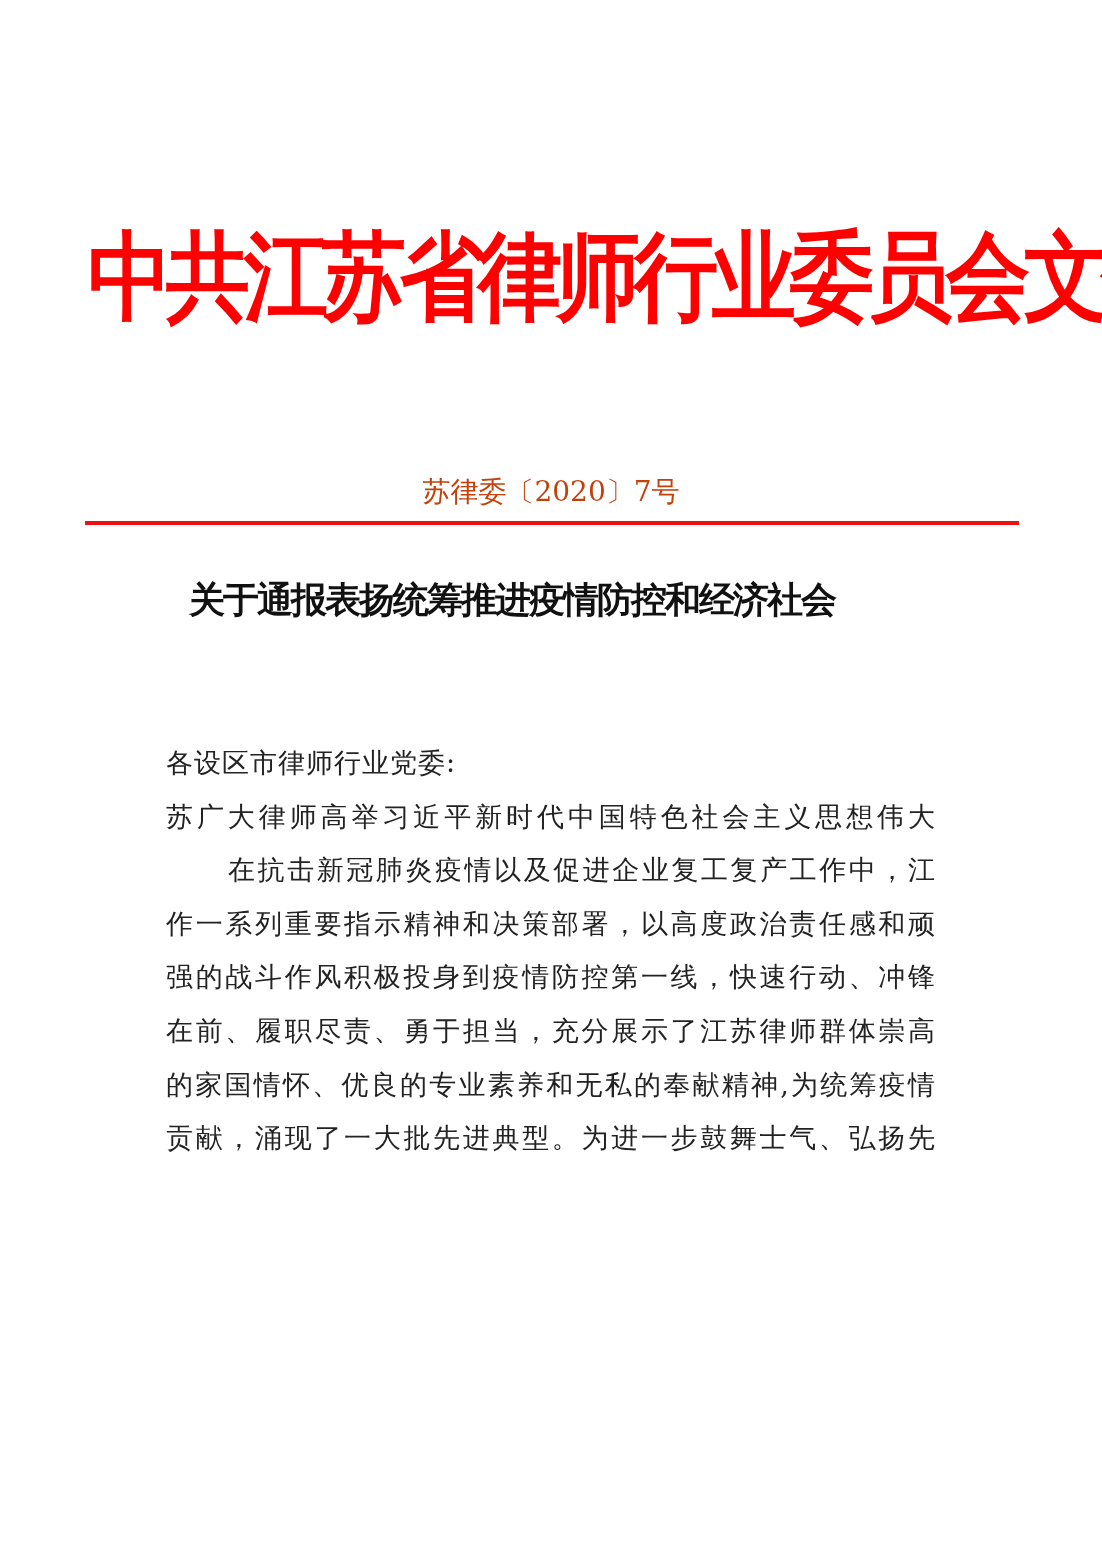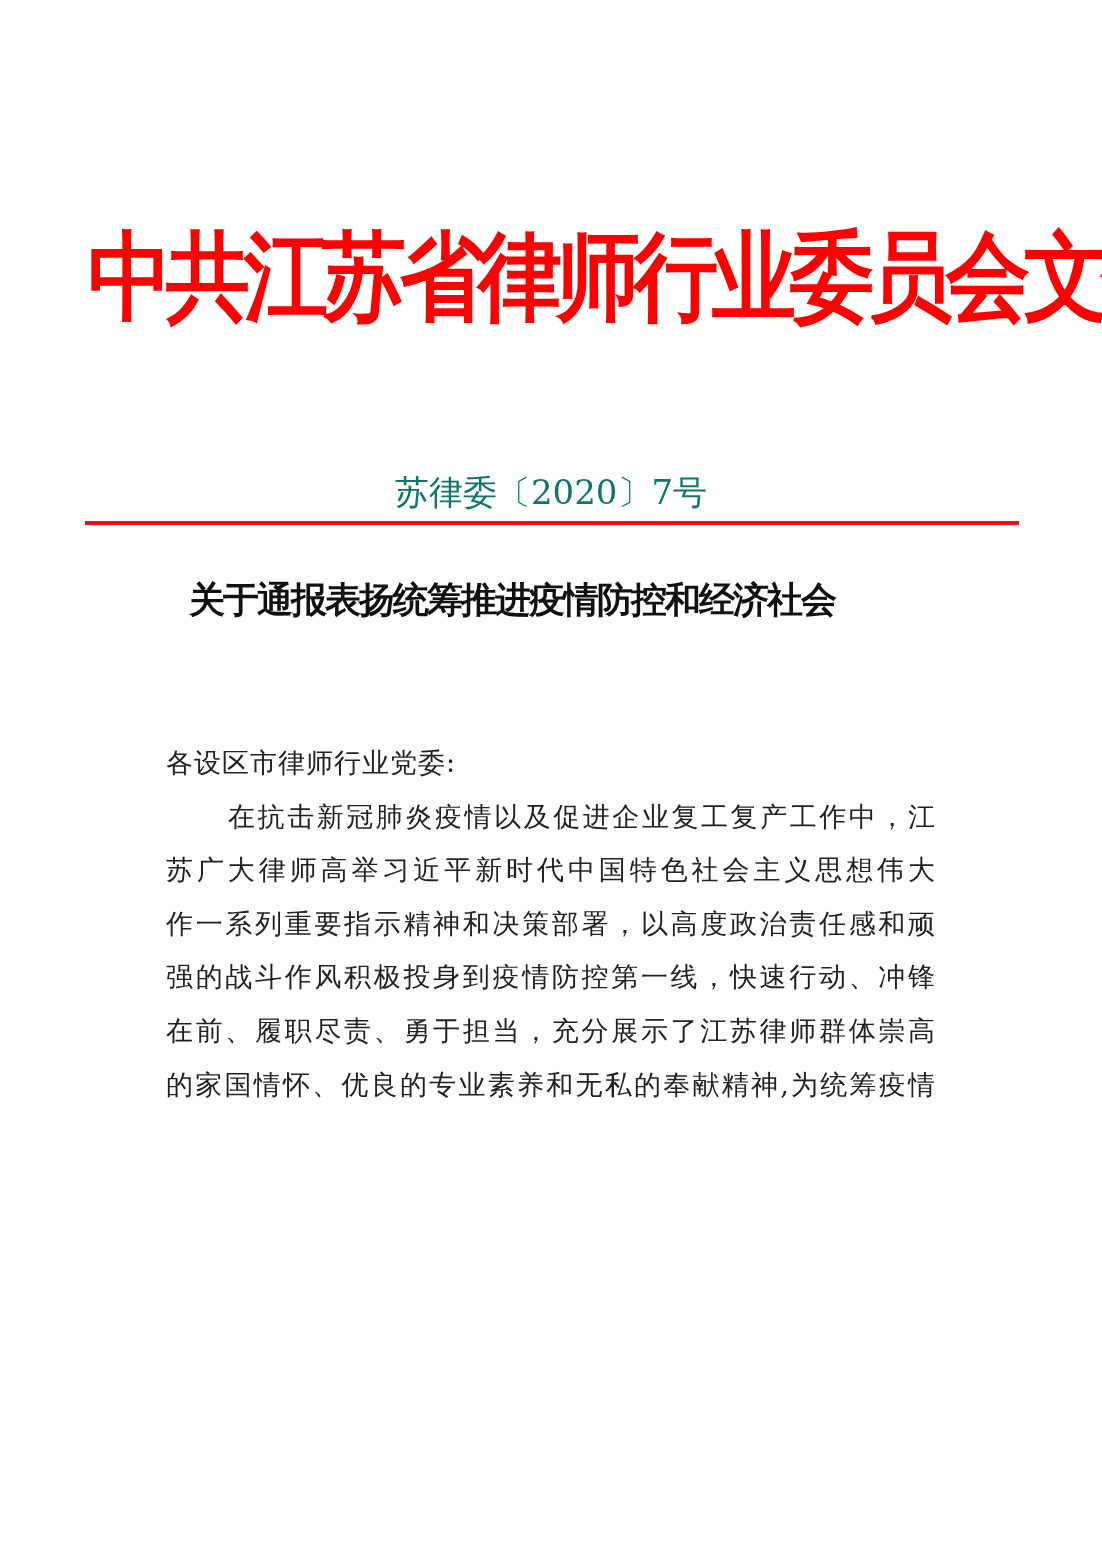--- a/index.html
+++ b/index.html
@@ -37,23 +37,23 @@
       transform: scaleY(1.15);
       transform-origin: center;
     }
     .doc-number {
       position: absolute;
       left: 0;
       top: 472px;
       width: 1102px;
       text-align: center;
       font-family: "DejaVu Serif", "Liberation Serif", serif;
-      font-size: 34px;
+      font-size: 28px;
       line-height: 40px;
-      color: #0f766e;
+      color: #c2410c;
     }
     .red-rule {
       position: absolute;
       left: 85px;
       top: 521px;
       width: 934px;
       height: 4px;
       background: #ee1111;
     }
     .doc-title {
@@ -105,21 +105,22 @@
   <div class="doc-number">苏律委〔2020〕7号</div>
 
   <div class="red-rule"></div>
 
   <div class="doc-title">
     <div>关于通报表扬统筹推进疫情防控和经济社会</div>
   </div>
 
   <div class="body-text">
     <div class="body-line salutation">各设区市律师行业党委:</div>
+    <div class="body-line">苏广大律师高举习近平新时代中国特色社会主义思想伟大</div>
     <div class="body-line indent">在抗击新冠肺炎疫情以及促进企业复工复产工作中，江</div>
-    <div class="body-line">苏广大律师高举习近平新时代中国特色社会主义思想伟大</div>
     <div class="body-line">作一系列重要指示精神和决策部署，以高度政治责任感和顽</div>
     <div class="body-line">强的战斗作风积极投身到疫情防控第一线，快速行动、冲锋</div>
     <div class="body-line">在前、履职尽责、勇于担当，充分展示了江苏律师群体崇高</div>
     <div class="body-line">的家国情怀、优良的专业素养和无私的奉献精神,为统筹疫情</div>
+    <div class="body-line">贡献，涌现了一大批先进典型。为进一步鼓舞士气、弘扬先</div>
   </div>
 
 </div>
 
 </body></html>

